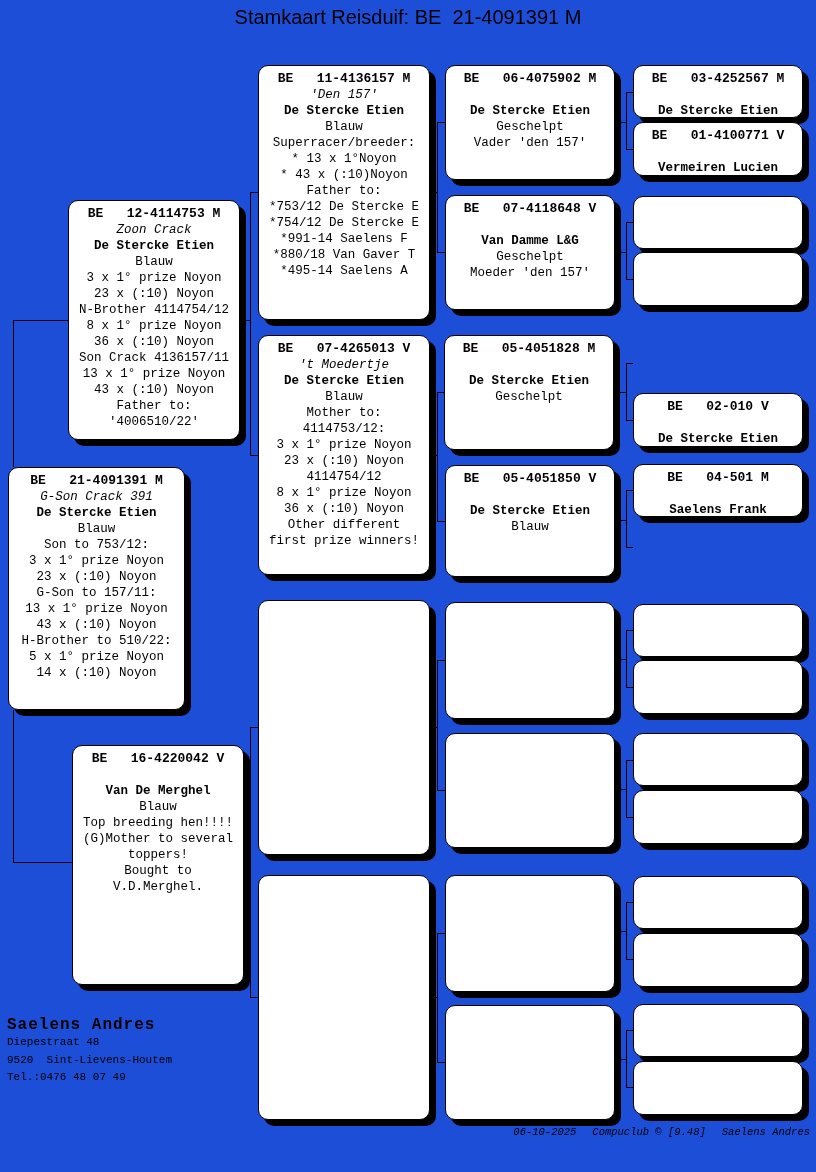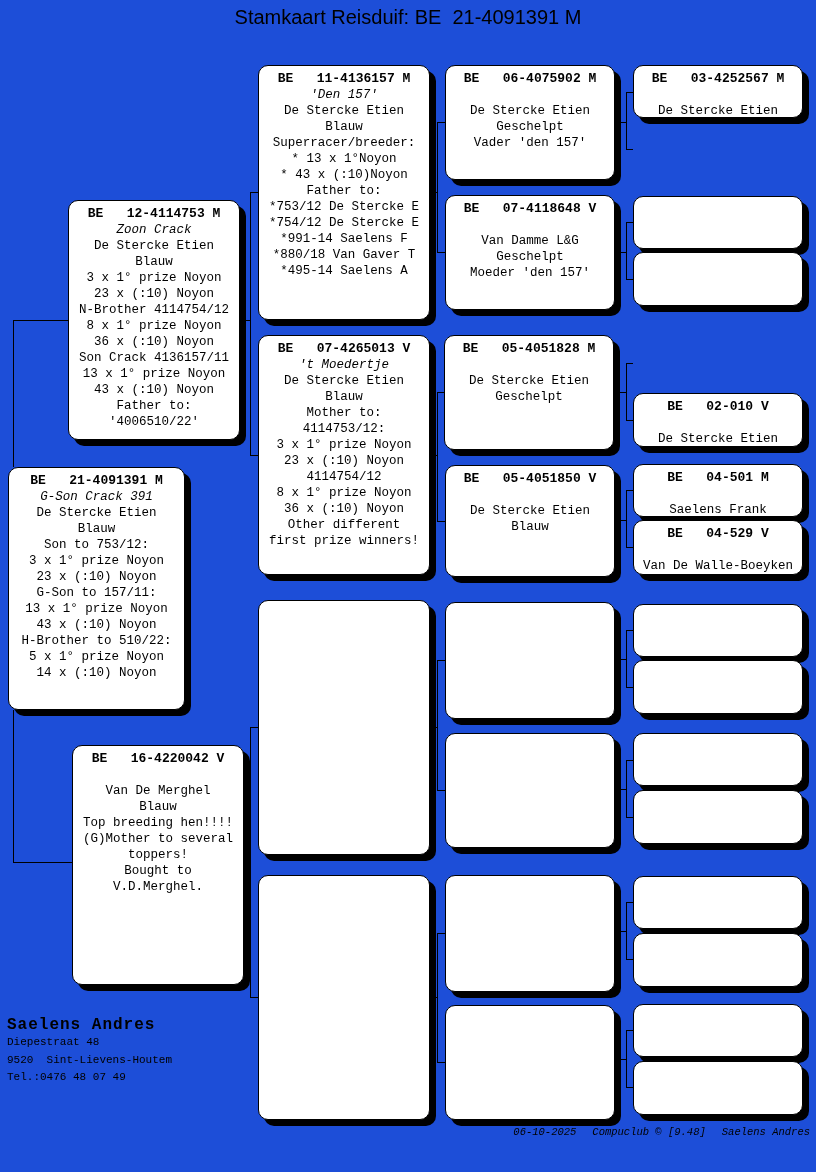--- a/index.html
+++ b/index.html
@@ -5,21 +5,21 @@
   html,body{margin:0;padding:0;background:#fff;}
   .page{position:relative;width:816px;height:1172px;background:#1d4ed8;overflow:hidden;
         font-family:"Liberation Mono","DejaVu Sans Mono",monospace;color:#000;}
   .title{position:absolute;left:0;top:6px;width:100%;text-align:center;
          font-family:"Liberation Sans","DejaVu Sans",sans-serif;font-size:20px;white-space:pre;}
   .box{position:absolute;background:#fff;border:1.5px solid #000;border-radius:10px;
        box-shadow:6px 6px 0 #000;padding:5px 8px 0 8px;box-sizing:border-box;
        font-size:12.5px;line-height:16px;text-align:center;}
   .ring{font-weight:bold;font-size:13px;white-space:pre;min-height:16px;}
   .nick{font-style:italic;white-space:pre;min-height:16px;}
-  .fancier{font-weight:normal;white-space:pre;min-height:16px;}
+  .fancier{font-weight:bold;white-space:pre;min-height:16px;}
   .details{white-space:pre;}
   .line{position:absolute;background:#000;}
   .breeder{position:absolute;left:7px;top:1016px;}
   .breeder-name{font-weight:bold;font-size:16px;letter-spacing:1px;white-space:pre;}
   .breeder-line{font-size:11px;line-height:17.5px;white-space:pre;}
   .footer{position:absolute;right:6px;top:1126px;font-size:10.5px;font-style:italic;white-space:pre;}
   .footer span{margin-left:16px;}
 </style>
 </head>
 <body>
@@ -142,42 +142,42 @@
   <div class="box" style="left:445px;top:733px;width:170px;height:115px"></div>
   <div class="box" style="left:445px;top:875px;width:170px;height:117px"></div>
   <div class="box" style="left:445px;top:1005px;width:170px;height:115px"></div>
 
   <div class="box" style="left:633px;top:65px;width:170px;height:53px">
     <div class="ring">BE   03-4252567 M</div>
     <div class="nick"></div>
     <div class="fancier">De Stercke Etien</div>
   </div>
 
+  <div class="box" style="left:633px;top:122px;width:170px;height:54px">
+    <div class="ring">BE   01-4100771 V</div>
+    <div class="nick"></div>
+    <div class="fancier">Vermeiren Lucien</div>
+  </div>
 
   <div class="box" style="left:633px;top:196px;width:170px;height:53px"></div>
   <div class="box" style="left:633px;top:252px;width:170px;height:54px"></div>
 
 
   <div class="box" style="left:633px;top:393px;width:170px;height:54px">
     <div class="ring">BE   02-010 V</div>
     <div class="nick"></div>
     <div class="fancier">De Stercke Etien</div>
   </div>
 
   <div class="box" style="left:633px;top:464px;width:170px;height:53px">
     <div class="ring">BE   04-501 M</div>
     <div class="nick"></div>
     <div class="fancier">Saelens Frank</div>
   </div>
 
-  <div class="box" style="left:633px;top:520px;width:170px;height:55px">
-    <div class="ring">BE   04-529 V</div>
-    <div class="nick"></div>
-    <div class="fancier">Van De Walle-Boeyken</div>
-  </div>
 
   <div class="box" style="left:633px;top:604px;width:170px;height:53px"></div>
   <div class="box" style="left:633px;top:660px;width:170px;height:54px"></div>
   <div class="box" style="left:633px;top:733px;width:170px;height:53px"></div>
   <div class="box" style="left:633px;top:790px;width:170px;height:54px"></div>
   <div class="box" style="left:633px;top:876px;width:170px;height:53px"></div>
   <div class="box" style="left:633px;top:933px;width:170px;height:54px"></div>
   <div class="box" style="left:633px;top:1004px;width:170px;height:53px"></div>
   <div class="box" style="left:633px;top:1061px;width:170px;height:54px"></div>
 

